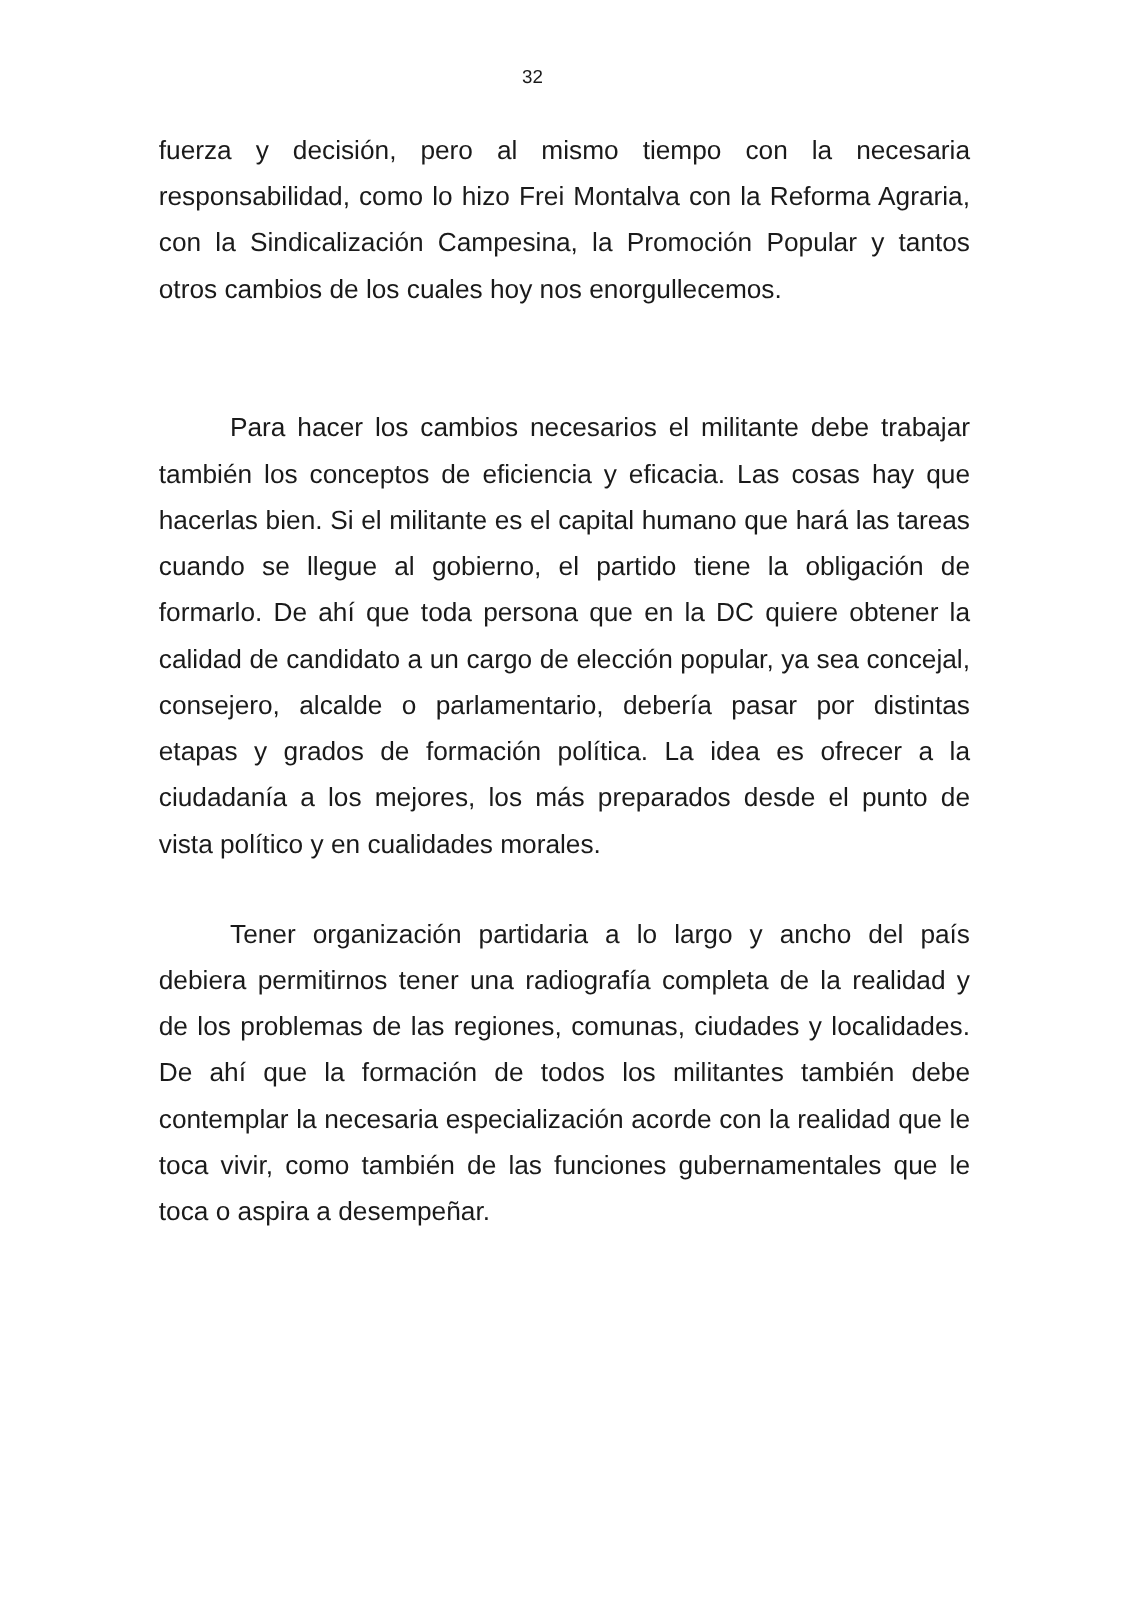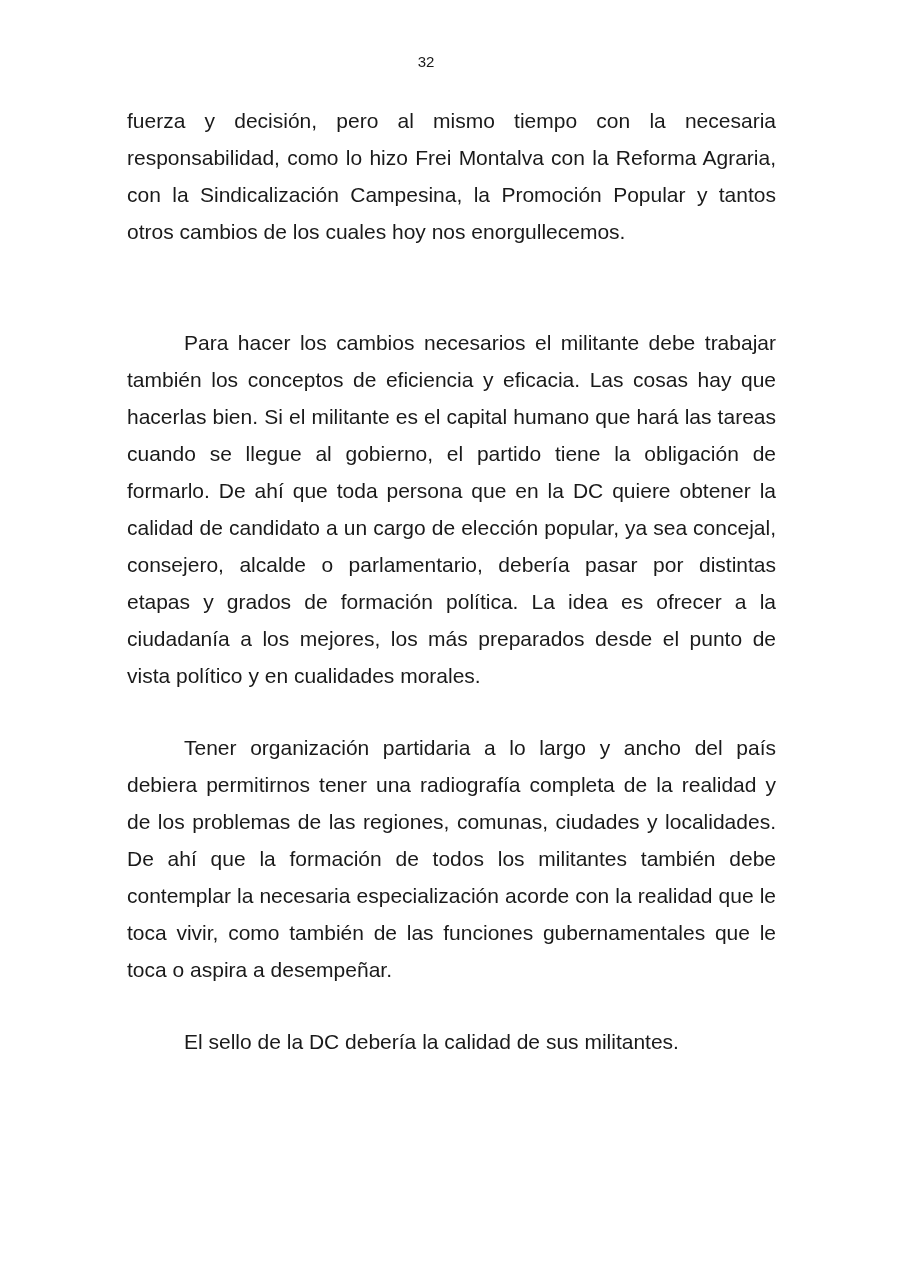--- a/index.html
+++ b/index.html
@@ -52,15 +52,14 @@
 </head>
 <body>
 
 <div class="page">
   <div class="page-number">32</div>
 
   <div class="content">
     <p class="no-indent big-gap">fuerza y decisión, pero al mismo tiempo con la necesaria responsabilidad, como lo hizo Frei Montalva con la Reforma Agraria, con la Sindicalización Campesina, la Promoción Popular y tantos otros cambios de los cuales hoy nos enorgullecemos.</p>
     <p>Para hacer los cambios necesarios el militante debe trabajar también los conceptos de eficiencia y eficacia. Las cosas hay que hacerlas bien. Si el militante es el capital humano que hará las tareas cuando se llegue al gobierno, el partido tiene la obligación de formarlo. De ahí que toda persona que en la DC quiere obtener la calidad de candidato a un cargo de elección popular, ya sea concejal, consejero, alcalde o parlamentario, debería pasar por distintas etapas y grados de formación política. La idea es ofrecer a la ciudadanía a los mejores, los más preparados desde el punto de vista político y en cualidades morales.</p>
     <p>Tener organización partidaria a lo largo y ancho del país debiera permitirnos tener una radiografía completa de la realidad y de los problemas de las regiones, comunas, ciudades y localidades. De ahí que la formación de todos los militantes también debe contemplar la necesaria especialización acorde con la realidad que le toca vivir, como también de las funciones gubernamentales que le toca o aspira a desempeñar.</p>
-    <p>El sello de la DC debería la calidad de sus militantes.</p>
   </div>
 </div>
 
 </body></html>

